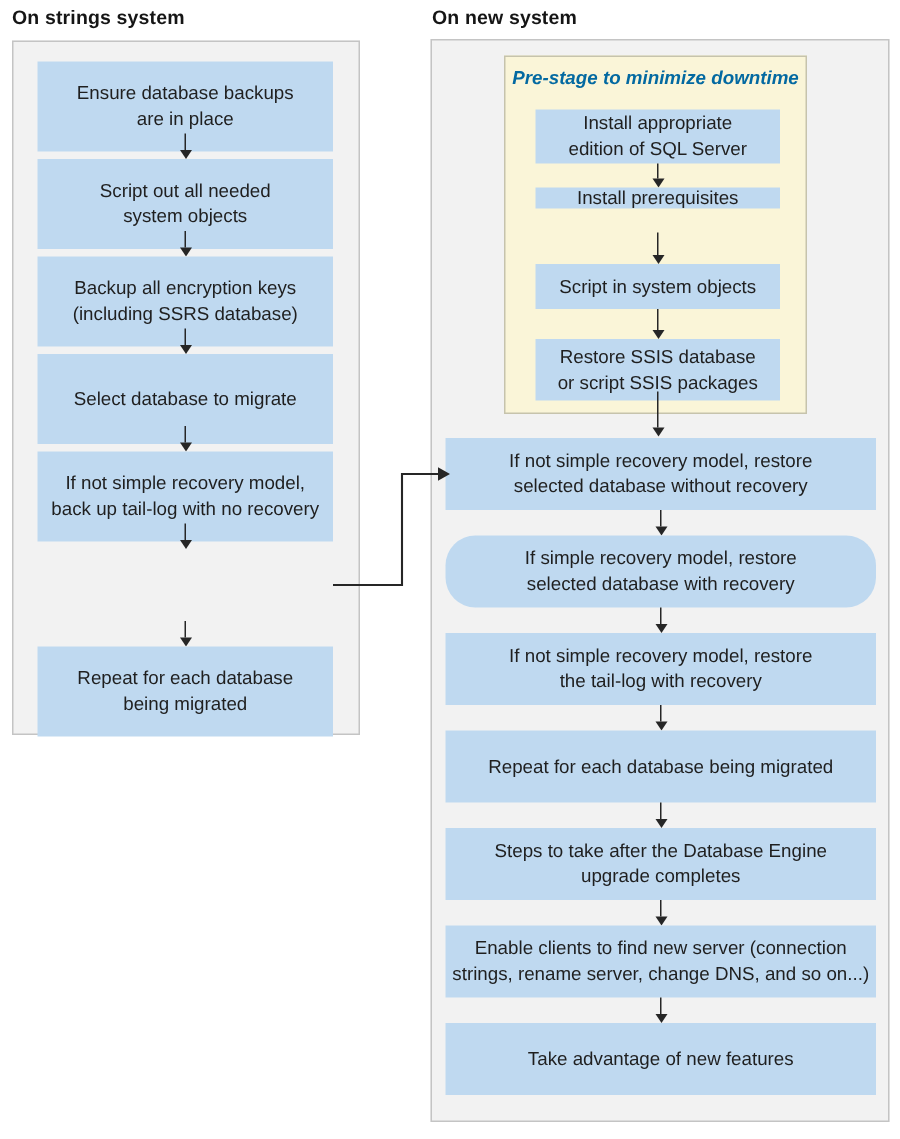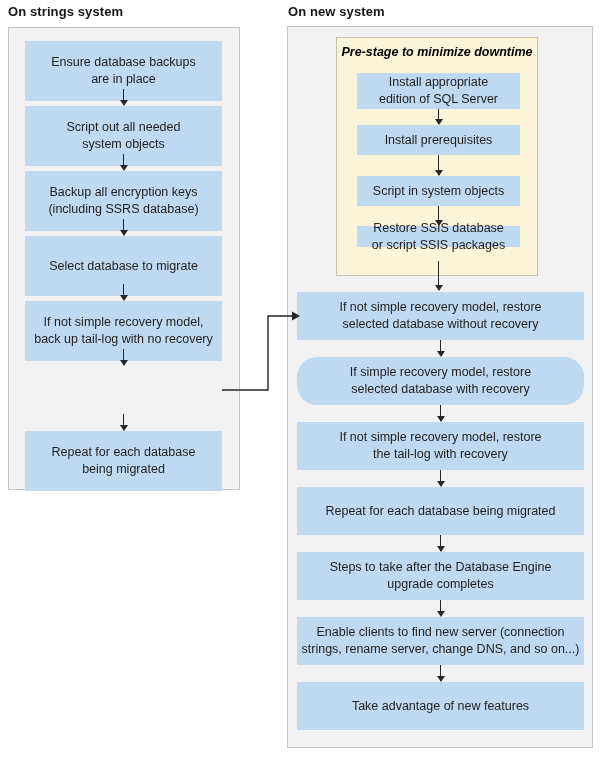--- a/index.html
+++ b/index.html
@@ -64,27 +64,27 @@
     background: var(--prestage-fill, #FAF5D8);
     border: 1px solid var(--prestage-border, #C6C3AC);
   }
   .prestage-title {
     position: absolute;
     left: 0; top: 7px; width: 100%;
     text-align: center;
     font-size: 12.5px;
     font-weight: 700;
     font-style: italic;
-    color: #000000;
+    color: #0369a1;
   }
   .yb { position: absolute; left: 20px; width: 163px; }
   .yb1 { top: 35px;  height: 36px; }
-  .yb2 { top: 87px;  height: 30px; }
+  .yb2 { top: 87px;  height: 14px; }
   .yb3 { top: 138px; height: 30px; }
-  .yb4 { top: 188px; height: 21px; }
+  .yb4 { top: 188px; height: 41px; }
   .yb.step { left: 20px; } 
 
   
   .varrow {
     position: absolute;
     width: 9px;
     display: flex;
     flex-direction: column;
     align-items: center;
   }

